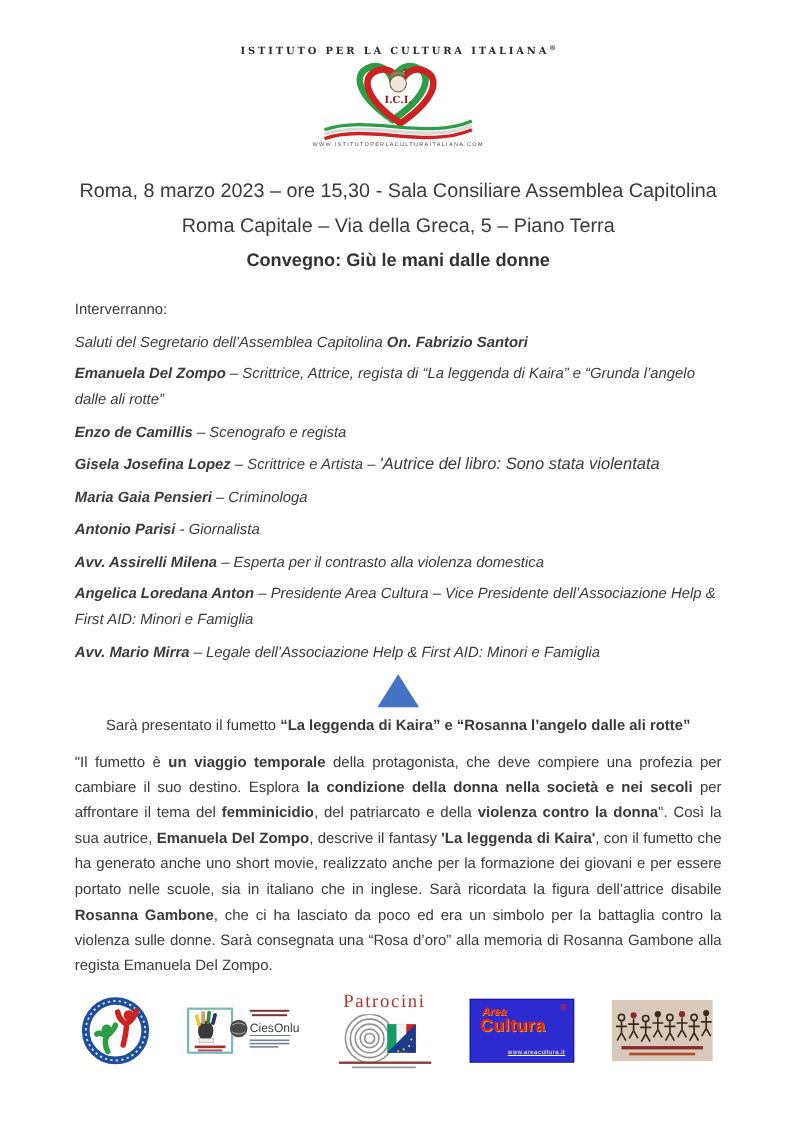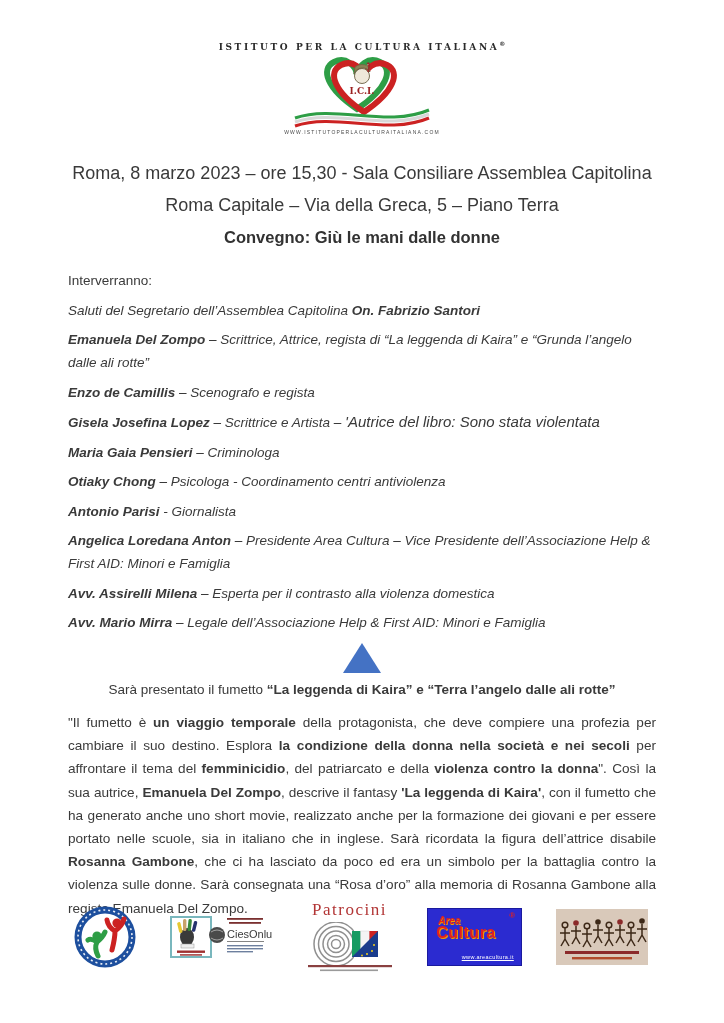--- a/index.html
+++ b/index.html
@@ -82,32 +82,31 @@
   </div>
 
   <div class="content">
     <p class="intro">Interverranno:</p>
     <div>
         <p class="speaker"><span>Saluti del Segretario dell’Assemblea Capitolina </span><span class="b">On. Fabrizio Santori</span></p>
         <p class="speaker"><span class="b">Emanuela Del Zompo</span><span> – Scrittrice, Attrice, regista di “La leggenda di Kaira” e “Grunda l’angelo dalle ali rotte”</span></p>
         <p class="speaker"><span class="b">Enzo de Camillis</span><span> – Scenografo e regista</span></p>
         <p class="speaker"><span class="b">Gisela Josefina Lopez</span><span> – Scrittrice e Artista – </span><span class="big">'Autrice del libro: Sono stata violentata</span></p>
         <p class="speaker"><span class="b">Maria Gaia Pensieri</span><span> – Criminologa</span></p>
-        <p class="speaker"><span class="b">Otiaky Chong</span><span> – Psicologa - Coordinamento centri antiviolenza</span></p>
         <p class="speaker"><span class="b">Antonio Parisi</span><span> - Giornalista</span></p>
+        <p class="speaker"><span class="b">Avv. Assirelli Milena</span><span> – Esperta per il contrasto alla violenza domestica</span></p>
         <p class="speaker"><span class="b">Angelica Loredana Anton</span><span> – Presidente Area Cultura – Vice Presidente dell’Associazione Help &amp; First AID: Minori e Famiglia</span></p>
-        <p class="speaker"><span class="b">Avv. Assirelli Milena</span><span> – Esperta per il contrasto alla violenza domestica</span></p>
         <p class="speaker"><span class="b">Avv. Mario Mirra</span><span> – Legale dell’Associazione Help &amp; First AID: Minori e Famiglia</span></p>
       </div>
 
     <div class="tri-wrap">
       <div class="triangle"></div>
     </div>
 
-    <p class="present"><span>Sarà presentato il fumetto </span><span class="b">“La leggenda di Kaira” e “Terra l’angelo dalle ali rotte”</span></p>
+    <p class="present"><span>Sarà presentato il fumetto </span><span class="b">“La leggenda di Kaira” e “Rosanna l’angelo dalle ali rotte”</span></p>
     <p class="bodypara"><span>"Il fumetto è </span><span class="b">un viaggio temporale</span><span> della protagonista, che deve compiere una profezia per cambiare il suo destino. Esplora </span><span class="b">la condizione della donna nella società e nei secoli</span><span> per affrontare il tema del </span><span class="b">femminicidio</span><span>, del patriarcato e della </span><span class="b">violenza contro la donna</span><span>". Così la sua autrice, </span><span class="b">Emanuela Del Zompo</span><span>, descrive il fantasy </span><span class="b">'La leggenda di Kaira'</span><span>, con il fumetto che ha generato anche uno short movie, realizzato anche per la formazione dei giovani e per essere portato nelle scuole, sia in italiano che in inglese. Sarà ricordata la figura dell’attrice disabile </span><span class="b">Rosanna Gambone</span><span>, che ci ha lasciato da poco ed era un simbolo per la battaglia contro la violenza sulle donne. Sarà consegnata una “Rosa d’oro” alla memoria di Rosanna Gambone alla regista Emanuela Del Zompo.</span></p>
   </div>
 
   <div class="footer">
 
     <svg width="62" height="62" viewBox="0 0 62 62">
       <circle cx="31" cy="31" r="27" fill="#ffffff" stroke="#1d4f9e" stroke-width="7"></circle>
       <circle cx="31" cy="31" r="27" fill="none" stroke="#ffffff" stroke-width="1.6" stroke-dasharray="2 3" opacity="0.9"></circle>
       <g>
         <circle cx="23" cy="30" r="4.6" fill="#2e9e46"></circle>

